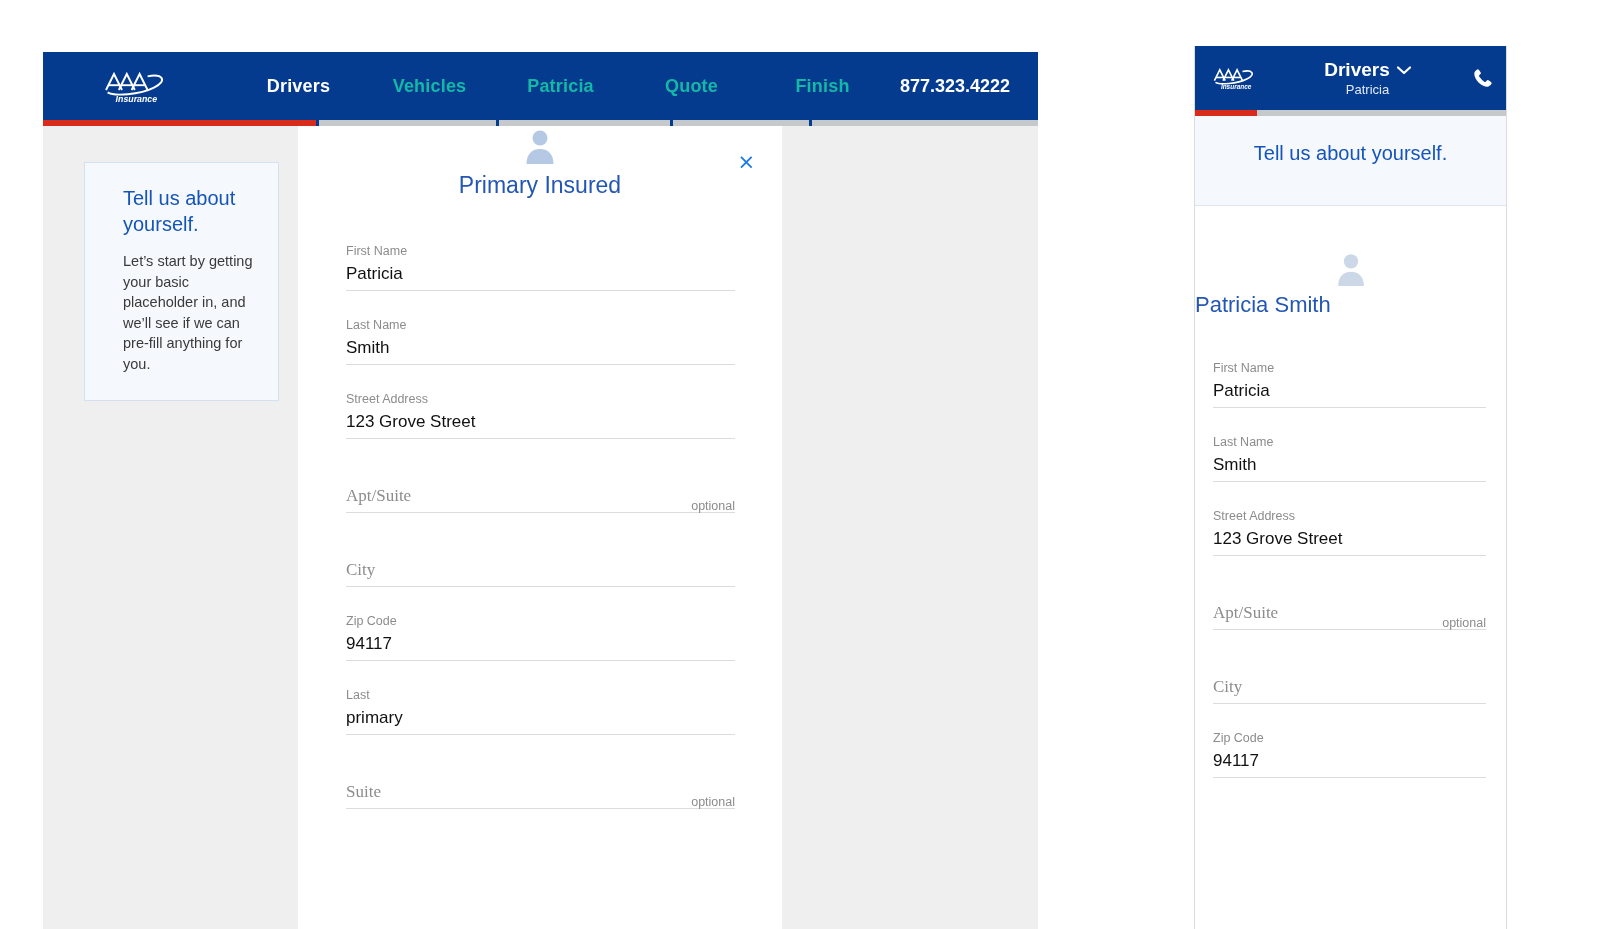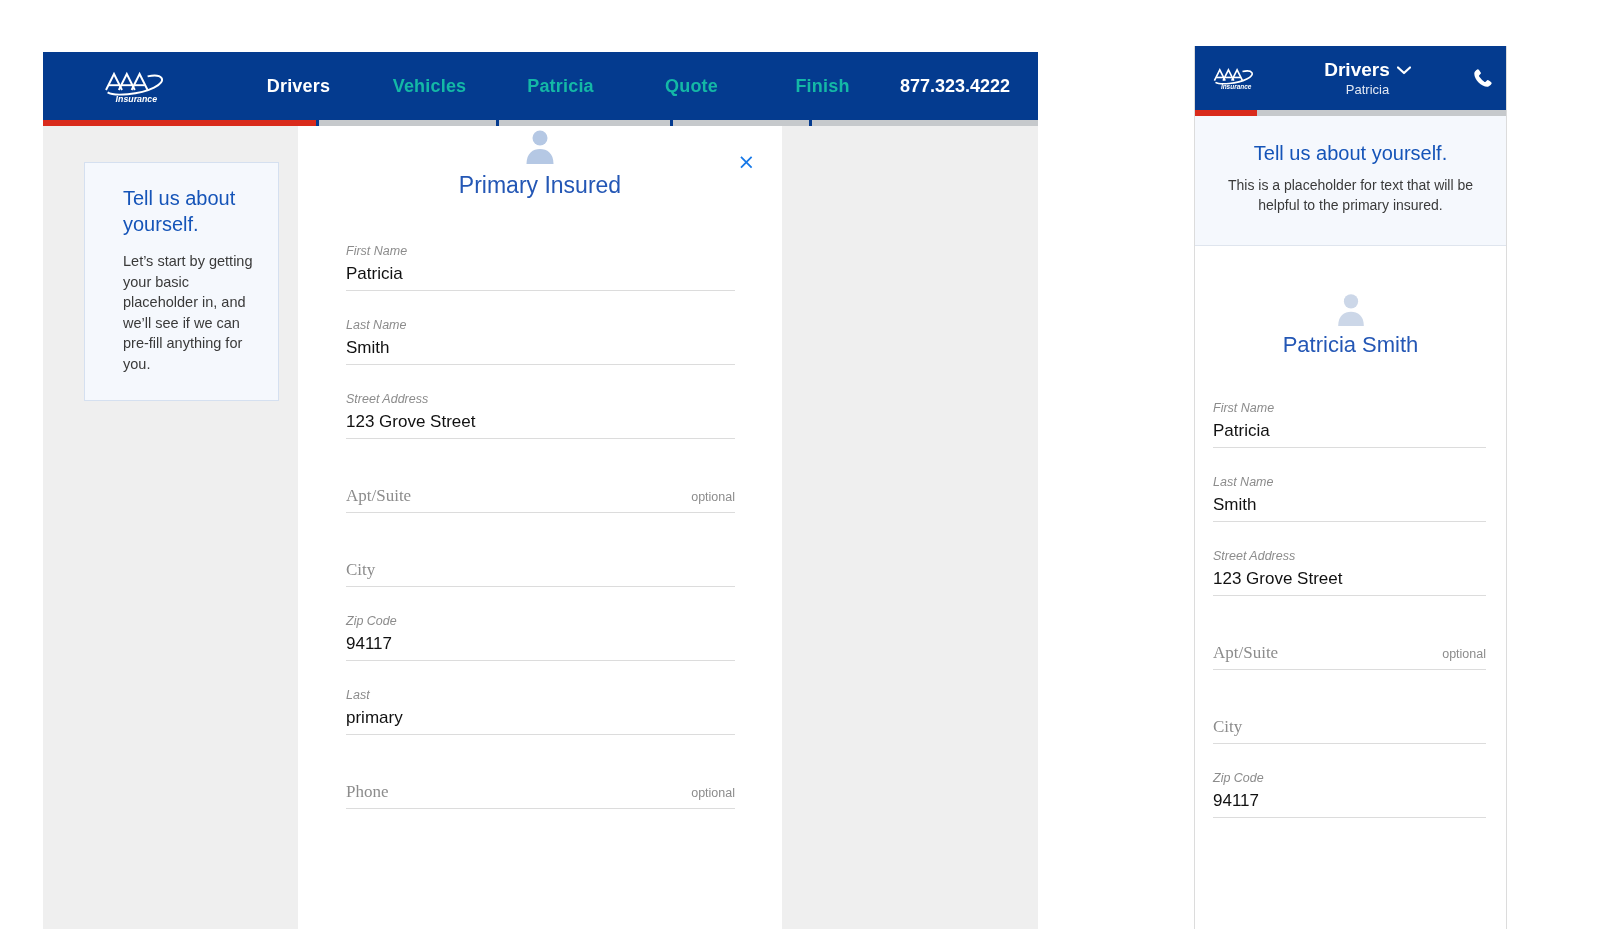--- a/index.html
+++ b/index.html
@@ -65,33 +65,33 @@
     cursor: pointer; font-family: "DejaVu Sans", sans-serif;
   }
   .card-head { text-align: center; }
   .avatar-ico { display:block; margin: 0 auto 6px; }
   .card-title { color: #2457b5; font-size: 23px; font-weight: normal; }
 
   .fields { padding: 44px 47px 0 48px; }
   .field { position: relative; margin-bottom: 26px; }
   .f-label {
     font-size: 12.5px; color: #8c8c8c; display:block;
-    line-height: 16px; margin-bottom: 2px; font-style: italic;
+    line-height: 16px; margin-bottom: 2px;
   }
   .f-value {
     font-size: 17px; color: #111111; line-height: 25px;
     padding-bottom: 4px; min-height: 29px;
   }
   .f-placeholder {
     font-size: 17px; color: #8c8c8c; line-height: 25px;
     padding-bottom: 4px; padding-top: 18px; min-height: 47px; font-family: Liberation Serif, serif;
   }
   .f-rule { height: 1px; background: #dcdcdc; width: 100%; }
   .f-opt {
-    position: absolute; right: 0; bottom: 9px;
+    position: absolute; right: 0; bottom: 0;
     font-size: 12.5px; color: #8c8c8c;
   }
   .filler-col { flex: 1; }
 
   
   .mobile {
     position: absolute; left: 1194px; top: 46px;
     width: 313px; height: 883px;
     background: #ffffff;
     border-left: 1px solid #dcdcdc;
@@ -113,21 +113,21 @@
   .mseg { height:6px; background:#c6c9cc; flex:1; }
   .mseg.done { background:#d92b1c; flex: 0 0 20%; }
 
   .m-intro {
     background: #f5f8fd; border-bottom: 1px solid #dfe5ee;
     padding: 26px 16px 30px; text-align:center;
   }
   .m-intro-title { color:#1554b8; font-size: 20px; margin-bottom: 10px; }
   .m-intro-body { color:#3a3a3a; font-size: 14px; line-height: 20px; }
 
-  .m-card-head { text-align:center; padding-top: 44px; }
+  .m-card-head { padding-top: 44px; }
   .m-card-title { color:#2457b5; font-size: 22px; margin-top: 4px; }
   .m-fields { padding: 42px 20px 0 18px; }
 </style>
 </head>
 <body>
 
 <div class="stage">
 
   <div class="desktop">
 
@@ -220,21 +220,21 @@
             <div class="f-rule"></div>
           </div>
 
           <div class="field">
             <span class="f-label">Last</span>
             <div class="f-value">primary</div>
             <div class="f-rule"></div>
           </div>
 
           <div class="field">
-            <div class="f-placeholder">Phone</div>
+            <div class="f-placeholder">Suite</div>
             <span class="f-opt">optional</span>
             <div class="f-rule"></div>
           </div>
 
         </div>
       </div>
 
       <div class="filler-col"></div>
     </div>
   </div>
@@ -270,21 +270,20 @@
       </div>
     </div>
 
     <div class="mprogress">
       <div class="mseg done"></div>
       <div class="mseg"></div>
     </div>
 
     <div class="m-intro">
       <div class="m-intro-title">Tell us about yourself.</div>
-      <div class="m-intro-body">This is a placeholder for text that will be helpful to the primary insured.</div>
     </div>
 
     <div class="m-card-head">
       <svg width="38" height="38" viewBox="0 0 40 40" style="display:block;margin:0 auto">
         <circle cx="20" cy="12" r="7.5" fill="#ccd7e8"></circle>
         <path d="M6.5 38 C6.5 27 13 23 20 23 C27 23 33.5 27 33.5 38 Z" fill="#ccd7e8"></path>
       </svg>
       <div class="m-card-title">Patricia Smith</div>
     </div>
 

